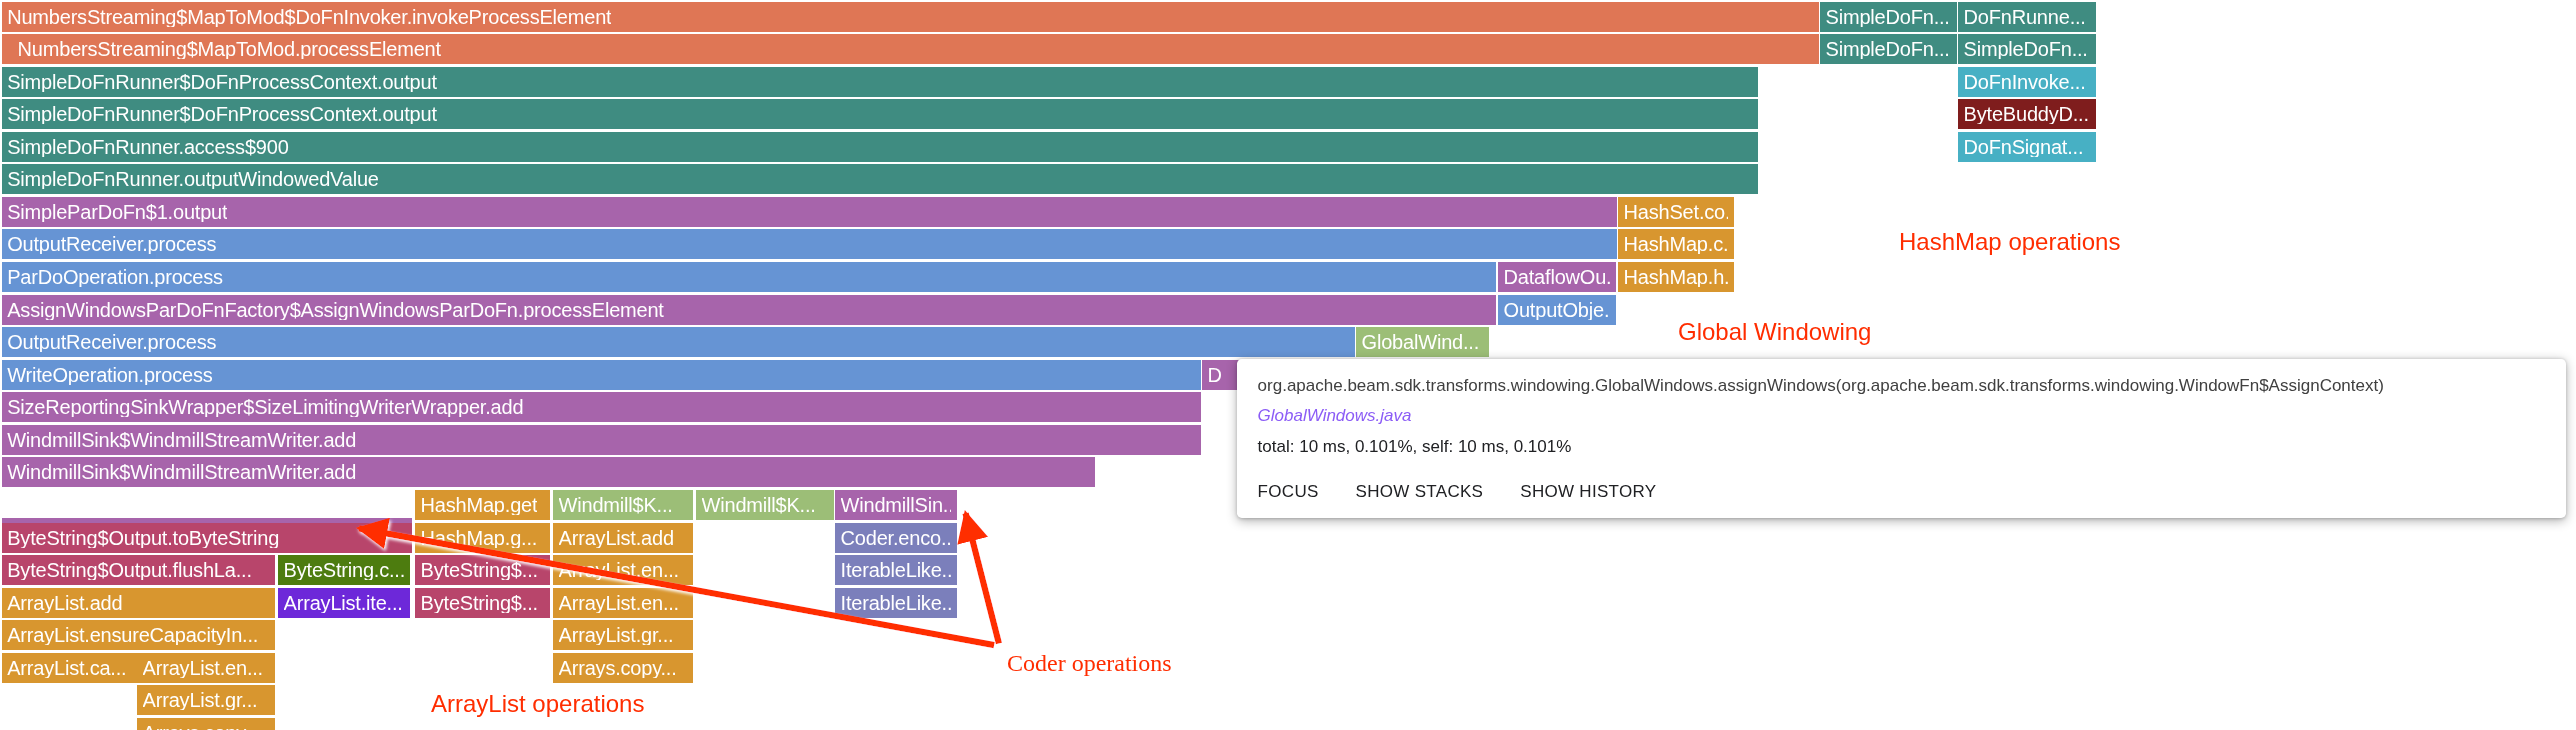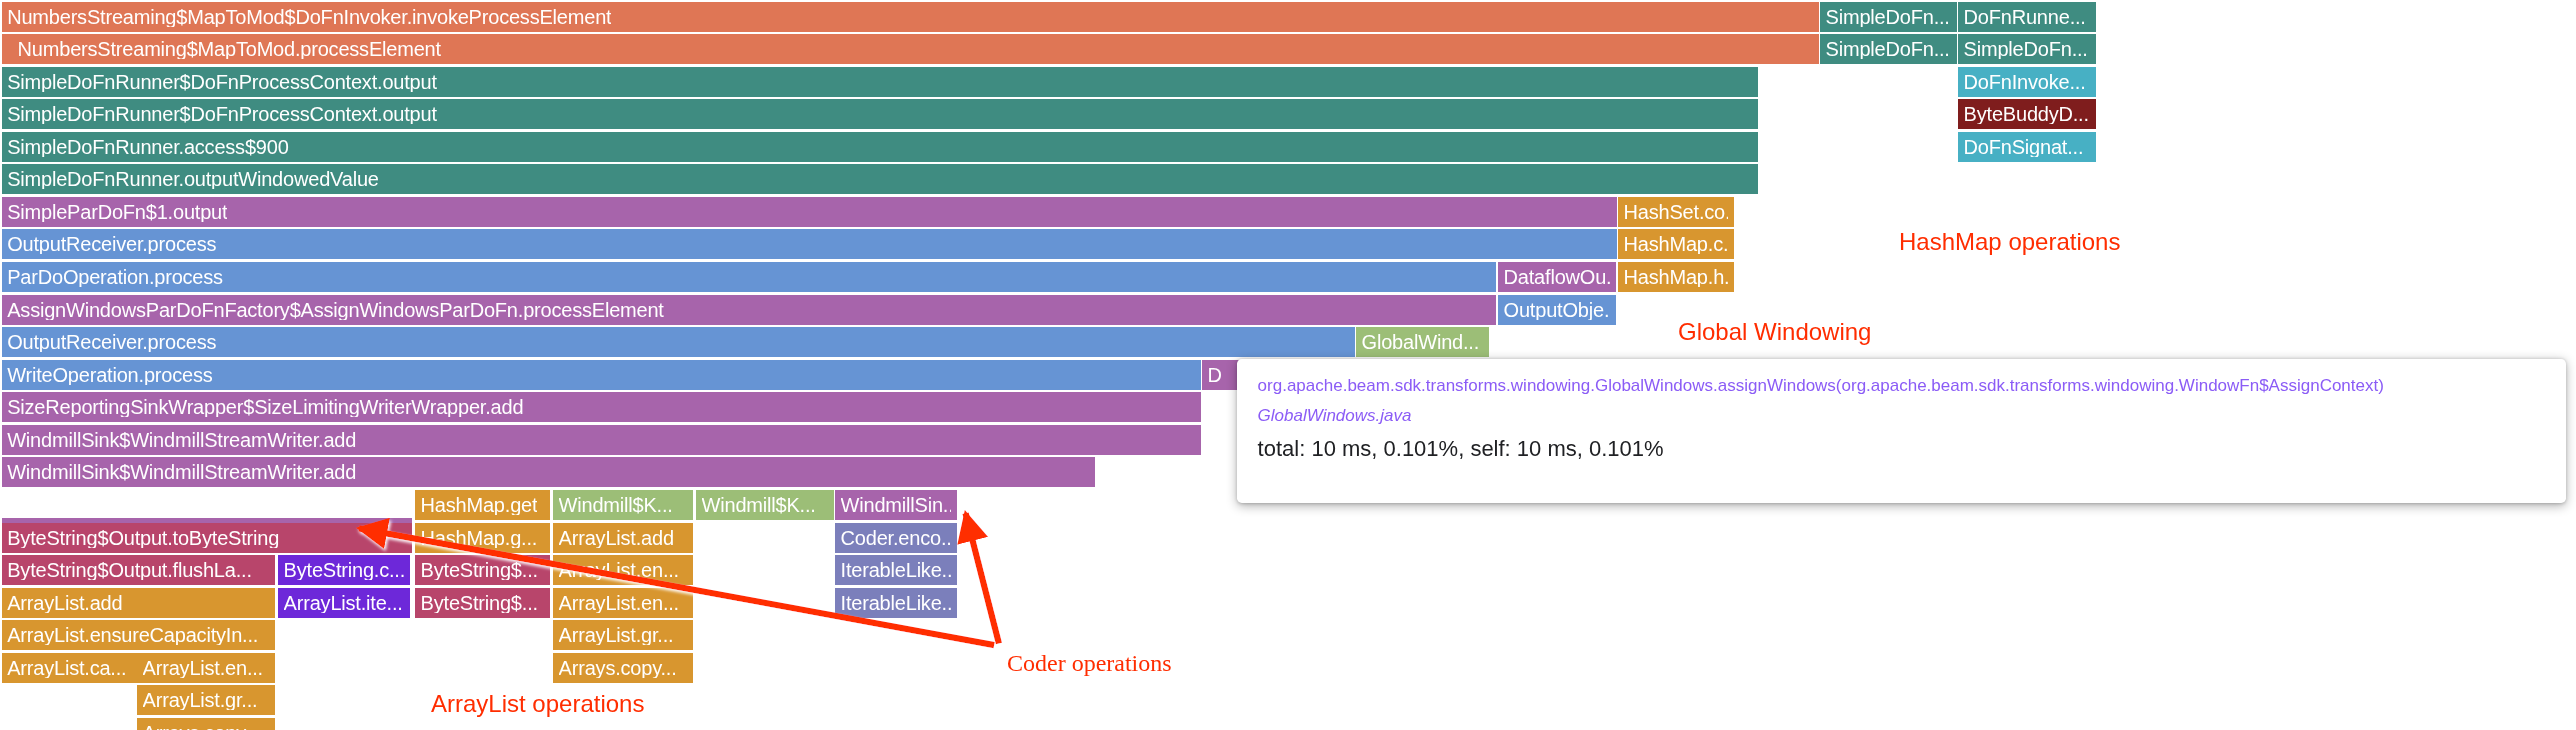--- a/index.html
+++ b/index.html
@@ -44,32 +44,32 @@
     background: #ffffff;
     border-radius: 4.8px;
     box-shadow: 0 2.4px 11px rgba(0,0,0,0.30), 0 0.8px 3.2px rgba(0,0,0,0.18);
     padding: 17.5px 20.6px 16px 20.6px;
     font-size: 16.7px;
     color: #202124;
     line-height: 1.0;
   }
   #tooltip .tt-sig {
     font-size: 17px;
-    color: #8b5cf6;
+    color: #404040;
     margin-bottom: 13.5px;
     white-space: nowrap;
   }
   #tooltip .tt-file {
     font-style: italic;
     font-size: 17px;
     color: #8b5cf6;
     margin-bottom: 13.5px;
   }
   #tooltip .tt-stats {
-    font-size: 22px;
+    font-size: 17px;
     color: #202124;
     margin-bottom: 27px;
   }
   #tooltip .tt-actions {
     display: flex;
     gap: 37px;
     align-items: center;
   }
   #tooltip .tt-btn {
     font-size: 17px;
@@ -216,21 +216,21 @@
       </div>
       <div class="frame" style="left: 553px; top: 523px; width: 140px; background: rgb(216, 150, 47);">
         <span>ArrayList.add</span>
       </div>
       <div class="frame" style="left: 835px; top: 523px; width: 122px; background: rgb(123, 127, 187);">
         <span>Coder.enco...</span>
       </div>
       <div class="frame" style="left: 1.6px; top: 555px; width: 273px; background: rgb(184, 69, 107);">
         <span>ByteString$Output.flushLa...</span>
       </div>
-      <div class="frame" style="left: 278px; top: 555px; width: 132px; background: #6d28d9;">
+      <div class="frame" style="left: 278px; top: 555px; width: 132px; background: #4d7c0f;">
         <span>ByteString.c...</span>
       </div>
       <div class="frame" style="left: 415px; top: 555px; width: 135px; background: rgb(184, 69, 107);">
         <span>ByteString$...</span>
       </div>
       <div class="frame" style="left: 553px; top: 555px; width: 140px; background: rgb(216, 150, 47);">
         <span>ArrayList.en...</span>
       </div>
       <div class="frame" style="left: 835px; top: 555px; width: 122px; background: rgb(123, 127, 187);">
         <span>IterableLike...</span>
@@ -305,16 +305,21 @@
       <div class="anno-label" style="left: 1899px; top: 228px;">HashMap operations</div>
       <div class="anno-label" style="left: 1637px; top: 318px; margin-left: 41px;">Global Windowing</div>
       <div class="anno-label" style="left: 1007px; top: 650px; font-family: Liberation Serif, serif;">Coder operations</div>
       <div class="anno-label" style="left: 431px; top: 690px;">ArrayList operations</div>
     </div>
 
   <div id="tooltip" style="left:1237px; top:359px; width:1329px;">
     <div class="tt-sig">org.apache.beam.sdk.transforms.windowing.GlobalWindows.assignWindows(org.apache.beam.sdk.transforms.windowing.WindowFn$AssignContext)</div>
     <div class="tt-file">GlobalWindows.java</div>
     <div class="tt-stats">total: 10 ms, 0.101%, self: 10 ms, 0.101%</div>
+    <div class="tt-actions">
+      <button class="tt-btn">FOCUS</button>
+      <button class="tt-btn">SHOW STACKS</button>
+      <button class="tt-btn">SHOW HISTORY</button>
+    </div>
   </div>
 
 </div>
 
 
 </body></html>

